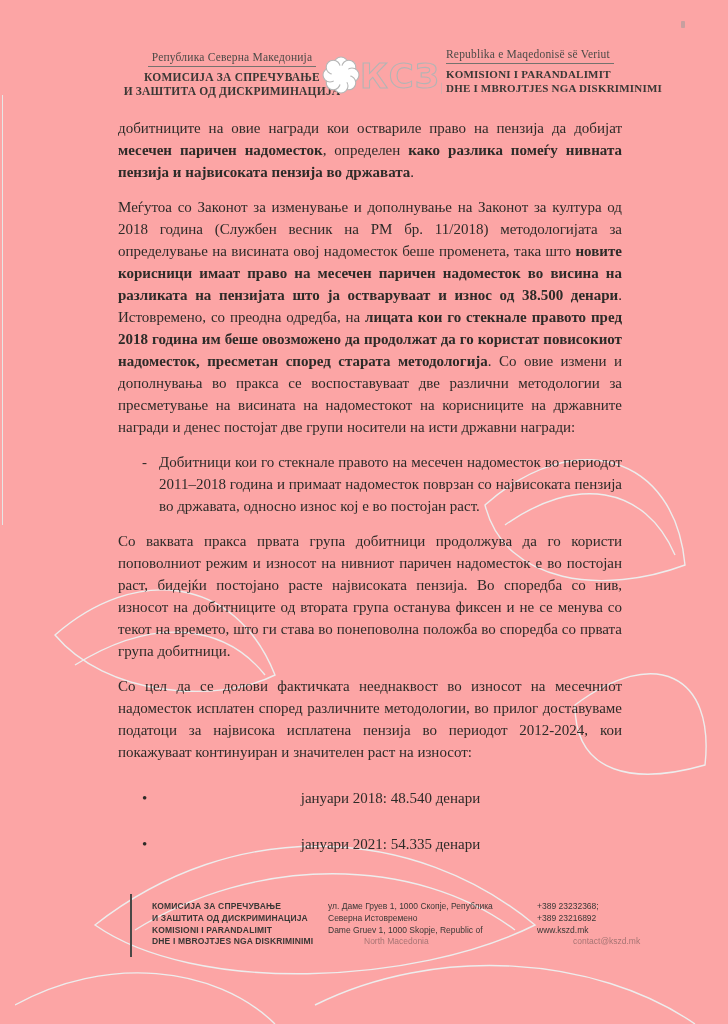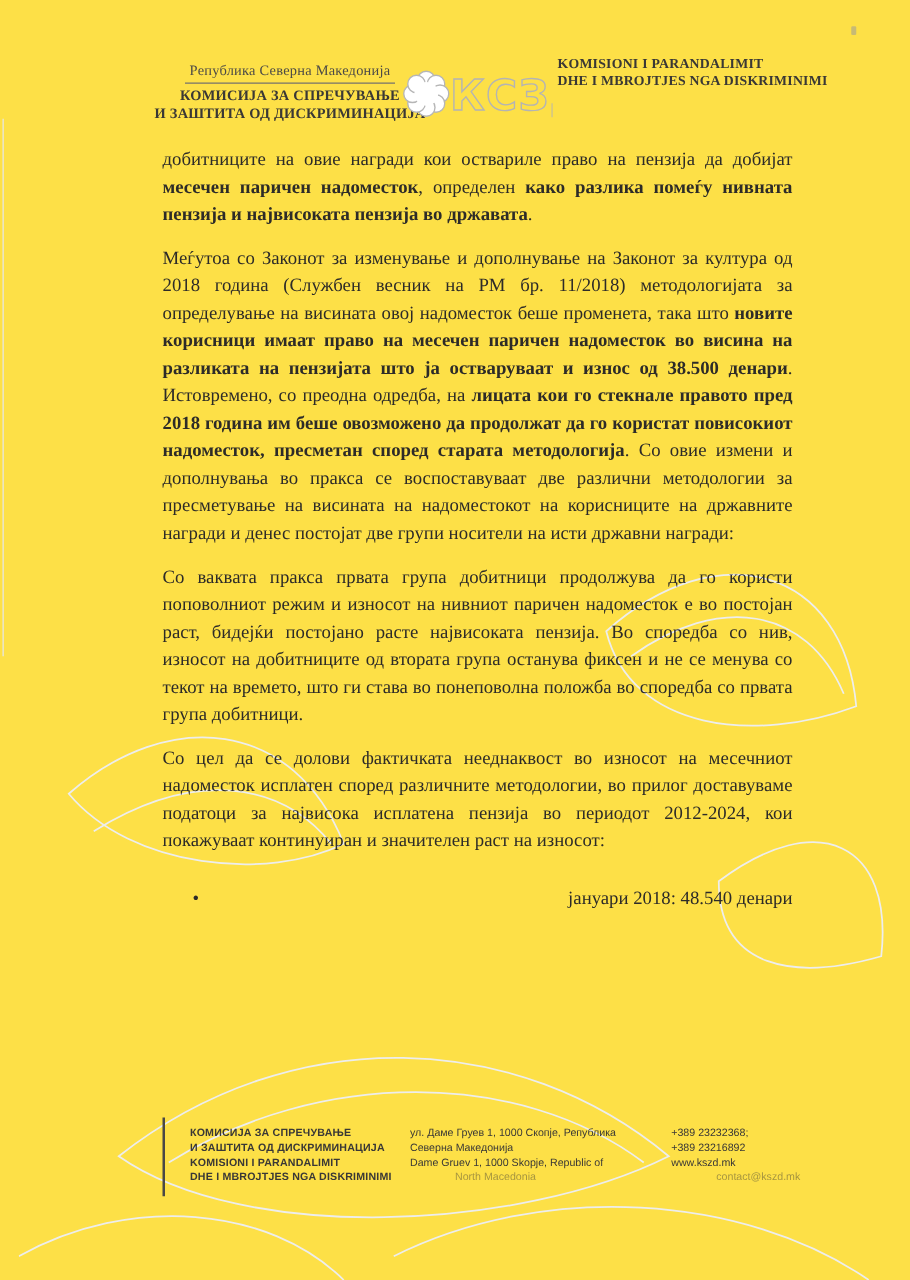--- a/index.html
+++ b/index.html
@@ -1,43 +1,43 @@
 <!DOCTYPE html>
 <html><head>
 <meta charset="utf-8">
 <style>
   html,body{margin:0;padding:0;background:#ffffff;}
-  .page{position:relative;width:728px;height:1024px;background:#fde047;overflow:hidden;
+  .page{position:relative;width:728px;height:1024px;background:#fca5a5;overflow:hidden;
         font-family:"Liberation Serif", serif;color:#2d2b28;}
   .scan-edge{position:absolute;left:2px;top:95px;width:1px;height:430px;background:#e6e6e6;}
   .artifact{position:absolute;left:681px;top:21px;width:4px;height:7px;background:#9a9a9a;
             opacity:.55;border-radius:1px;}
   
   .watermark{position:absolute;left:15px;top:385px;z-index:0;}
   .watermark path{fill:none;stroke:#ededed;stroke-width:1.4;}
   
   .letterhead{position:absolute;top:44px;left:0;width:100%;z-index:1;}
   .h-left{position:absolute;left:116px;top:3px;width:232px;text-align:center;}
   .h-right{position:absolute;left:446px;top:0px;width:226px;text-align:left;}
   .country{font-size:11.5px;color:#4c4a47;display:inline-block;border-bottom:1px solid #75726e;
            padding:0 4px 3px 4px;margin-bottom:3px;letter-spacing:.2px;}
   .h-right .country{padding-left:0;margin-left:0;}
   .org{font-weight:bold;font-size:11.5px;line-height:14px;color:#3a3835;letter-spacing:.2px;}
   .h-right .org{font-size:11px;}
   .h-logo{position:absolute;left:320px;top:2px;width:122px;height:56px;}
   
-  main{position:absolute;left:130px;top:117px;width:504px;z-index:1;
+  main{position:absolute;left:118px;top:117px;width:504px;z-index:1;
        font-size:15px;line-height:22px;text-align:justify;}
   p.para{margin:0 0 13px 0;}
   .b{font-weight:bold;}
   ul{margin:0 0 13px 0;padding:0;list-style:none;}
   ul li{position:relative;padding-left:41px;}
   ul.dash-list li::before{content:"-";position:absolute;left:24px;}
   ul.bullet-list li::before{content:"\2022";position:absolute;left:24px;}
-  ul.bullet-list li{text-align:right;margin-top:24px;}
+  ul.bullet-list li{text-align:center;margin-top:24px;}
   
   footer{position:absolute;left:0;top:892px;width:100%;z-index:1;
          font-family:"Liberation Sans", sans-serif;font-size:8.5px;color:#3a3836;}
   .f-rule{position:absolute;left:130px;top:2px;width:1.5px;height:63px;background:#4a4846;}
   .f-col div{line-height:11.8px;white-space:nowrap;}
   .f-org{position:absolute;left:152px;top:9px;width:175px;font-weight:bold;letter-spacing:.15px;}
   .f-addr{position:absolute;left:328px;top:9px;width:205px;}
   .f-contact{position:absolute;left:537px;top:9px;width:130px;}
   .f-addr div:last-child,.f-contact div:last-child{opacity:.45;filter:blur(.3px);padding-left:36px;}
 </style>
@@ -81,48 +81,53 @@
           <circle cx="13.2" cy="36.8" r="7"></circle>
           <circle cx="10" cy="29" r="7"></circle>
           <circle cx="13.2" cy="21.2" r="7"></circle>
         </g>
         <circle cx="21" cy="29" r="9.5" fill="#ffffff" stroke="none"></circle>
         <text x="40" y="42" font-family="'DejaVu Sans', sans-serif" font-size="34" font-weight="bold" letter-spacing="1" fill="none" stroke="#b4b4b4" stroke-width="1.1">КСЗД</text>
       </svg>
     </div>
 
     <div class="h-right">
+      <div>
+        <span class="country">Republika e Maqedonisë së Veriut</span>
+      </div>
       <div class="org">KOMISIONI I PARANDALIMIT</div>
       <div class="org">DHE I MBROJTJES NGA DISKRIMINIMI</div>
     </div>
   </header>
 
   <main>
     <p class="para"><span>добитниците на овие награди кои оствариле право на пензија да добијат </span><span class="b">месечен паричен надоместок</span><span>, определен </span><span class="b">како разлика помеѓу нивната пензија и највисоката пензија во државата</span><span>.</span></p>
     <p class="para"><span>Меѓутоа со Законот за изменување и дополнување на Законот за култура од 2018 година (Службен весник на РМ бр. 11/2018) методологијата за определување на висината овој надоместок беше променета, така што </span><span class="b">новите корисници имаат право на месечен паричен надоместок во висина на разликата на пензијата што ја остваруваат и износ од 38.500 денари</span><span>. Истовремено, со преодна одредба, на </span><span class="b">лицата кои го стекнале правото пред 2018 година им беше овозможено да продолжат да го користат повисокиот надоместок, пресметан според старата методологија</span><span>. Со овие измени и дополнувања во пракса се воспоставуваат две различни методологии за пресметување на висината на надоместокот на корисниците на државните награди и денес постојат две групи носители на исти државни награди:</span></p>
     <ul class="dash-list">
+        <li>Добитници кои го стекнале правото на месечен надоместок во периодот 2011–2018 година и примаат надоместок поврзан со највисоката пензија во државата, односно износ кој е во постојан раст.</li>
       </ul>
     <p class="para"><span>Со ваквата пракса првата група добитници продолжува да го користи поповолниот режим и износот на нивниот паричен надоместок е во постојан раст, бидејќи постојано расте највисоката пензија. Во споредба со нив, износот на добитниците од втората група останува фиксен и не се менува со текот на времето, што ги става во понеповолна положба во споредба со првата група добитници.</span></p>
     <p class="para"><span>Со цел да се долови фактичката нееднаквост во износот на месечниот надоместок исплатен според различните методологии, во прилог доставуваме податоци за највисока исплатена пензија во периодот 2012-2024, кои покажуваат континуиран и значителен раст на износот:</span></p>
     <ul class="bullet-list">
         <li>јануари 2018: 48.540 денари</li>
+        <li>јануари 2021: 54.335 денари</li>
       </ul>
   </main>
 
   <footer>
     <div class="f-rule"></div>
     <div class="f-col f-org">
         <div>КОМИСИЈА ЗА СПРЕЧУВАЊЕ</div>
         <div>И ЗАШТИТА ОД ДИСКРИМИНАЦИЈА</div>
         <div>KOMISIONI I PARANDALIMIT</div>
         <div>DHE I MBROJTJES NGA DISKRIMINIMI</div>
       </div>
     <div class="f-col f-addr">
         <div>ул. Даме Груев 1, 1000 Скопје, Република</div>
-        <div>Северна Македонија</div>
+        <div>Северна Истовремено</div>
         <div>Dame Gruev 1, 1000 Skopje, Republic of</div>
         <div>North Macedonia</div>
       </div>
     <div class="f-col f-contact">
         <div>+389 23232368;</div>
         <div>+389 23216892</div>
         <div>www.kszd.mk</div>
         <div>contact@kszd.mk</div>
       </div>
   </footer>

